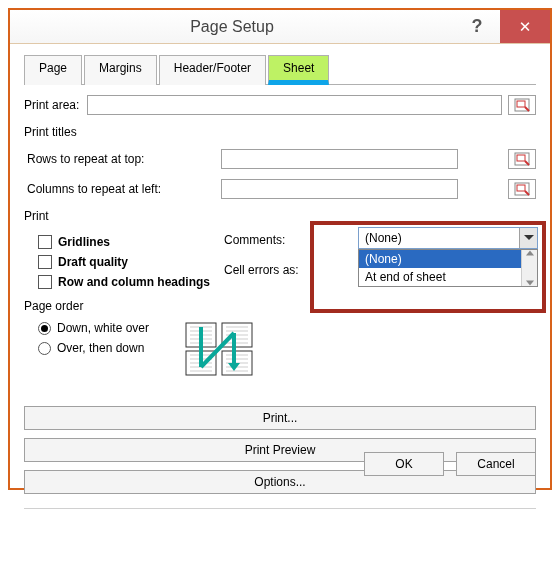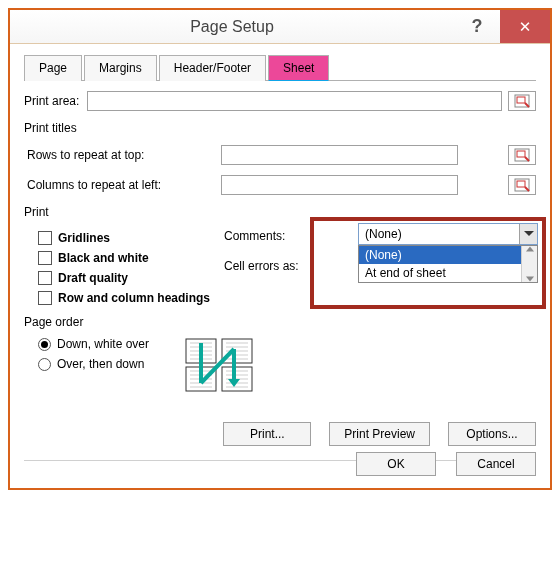--- a/index.html
+++ b/index.html
@@ -10,21 +10,21 @@
 .titlebar { height: 34px; background: linear-gradient(#fff,#f6f6f6); display: flex; align-items: stretch; border-bottom: 1px solid #e0c8a8; }
 .title-spacer { flex: 1; display: flex; align-items: center; justify-content: center; font-size: 16px; color: #444; }
 .winbtn { width: 46px; display: flex; align-items: center; justify-content: center; font-size: 14px; }
 .winbtn.help { color: #555; font-weight: bold; font-size: 18px; }
 .winbtn.close { background: #c8504f; color: #fff; width: 50px; font-size: 15px; }
 
 .content { padding: 10px 14px 12px 14px; }
 
 .tabs-row { display: flex; border-bottom: 1px solid #b0b0b0; }
 .tab { padding: 5px 14px; border: 1px solid #b0b0b0; border-bottom: none; background: #f7f7f7; margin-right: 2px; position: relative; top: 1px; }
-.tab.active { background: #ec4899; border-bottom: 1px solid #0ea5e9; }
+.tab.active { background: #bef264; border-bottom: 5px solid #0ea5e9; }
 
 .row { display: flex; align-items: center; margin-top: 10px; }
 .lbl { white-space: nowrap; }
 .picker { width: 28px; height: 20px; border: 1px solid #a0a0a0; background: #fff; display: flex; align-items: center; justify-content: center; margin-left: 6px; }
 .picker svg { width: 16px; height: 14px; }
 .textinput { flex: 1; border: 1px solid #a0a0a0; height: 20px; padding: 0 4px; background: #fff; }
 
 .grouplabel { margin-top: 10px; }
 .indent { margin-left: 3px; gap: 44px; }
 
@@ -46,24 +46,24 @@
 .dd-item { padding: 2px 6px; }
 .dd-item.sel { background: #2a6ac1; color: #fff; }
 .dd-scroll { position: absolute; right: 0; top: 0; bottom: 0; width: 16px; background: #f0f0f0; border-left: 1px solid #ccc; display:flex; flex-direction:column; justify-content:space-between; align-items:center; }
 .highlight-box { position:absolute; border: 4px solid #a22b1f; pointer-events:none; }
 
 .pageorder { margin-top: 10px; }
 .pageorder-body { display:flex; align-items:flex-start; margin-top:8px; }
 .po-col { width: 160px; }
 .po-row { display:flex; align-items:center; margin-left:14px; margin-bottom:6px; }
 
-.buttons { display:flex; justify-content:flex-end; gap:18px; margin-top:24px; }
+.buttons { display:flex; justify-content:flex-end; gap:8px; margin-top:24px;flex-direction:column; }
 .btn { border:1px solid #a0a0a0; background:#f4f4f4; padding:4px 14px; min-width:88px; text-align:center; }
 
-.bottom-btns { display:flex; justify-content:flex-end; gap:20px; position:absolute; right:14px; bottom:12px; }
+.bottom-btns { display:flex; justify-content:flex-end; gap:12px; position:absolute; right:14px; bottom:12px; }
 .divider { border-top:1px solid #d0d0d0; margin-top:14px; }
 </style>
 </head>
 <body>
 
 <div class="window">
 
   <div class="titlebar">
     <div class="title-spacer">Page Setup</div>
     <div class="winbtn help">?</div>
@@ -118,24 +118,20 @@
       </div>
     </div>
 
     <div class="grouplabel">Print</div>
 
     <div class="print-grid">
       <div class="print-col1">
         <div class="cbx-row">
             <div class="checkbox"></div>
             <span>Gridlines</span>
-          </div>
-        <div class="cbx-row">
-            <div class="checkbox"></div>
-            <span>Black and white</span>
           </div>
         <div class="cbx-row">
             <div class="checkbox"></div>
             <span>Draft quality</span>
           </div>
         <div class="cbx-row">
             <div class="checkbox"></div>
             <span>Row and column headings</span>
           </div>
       </div>

